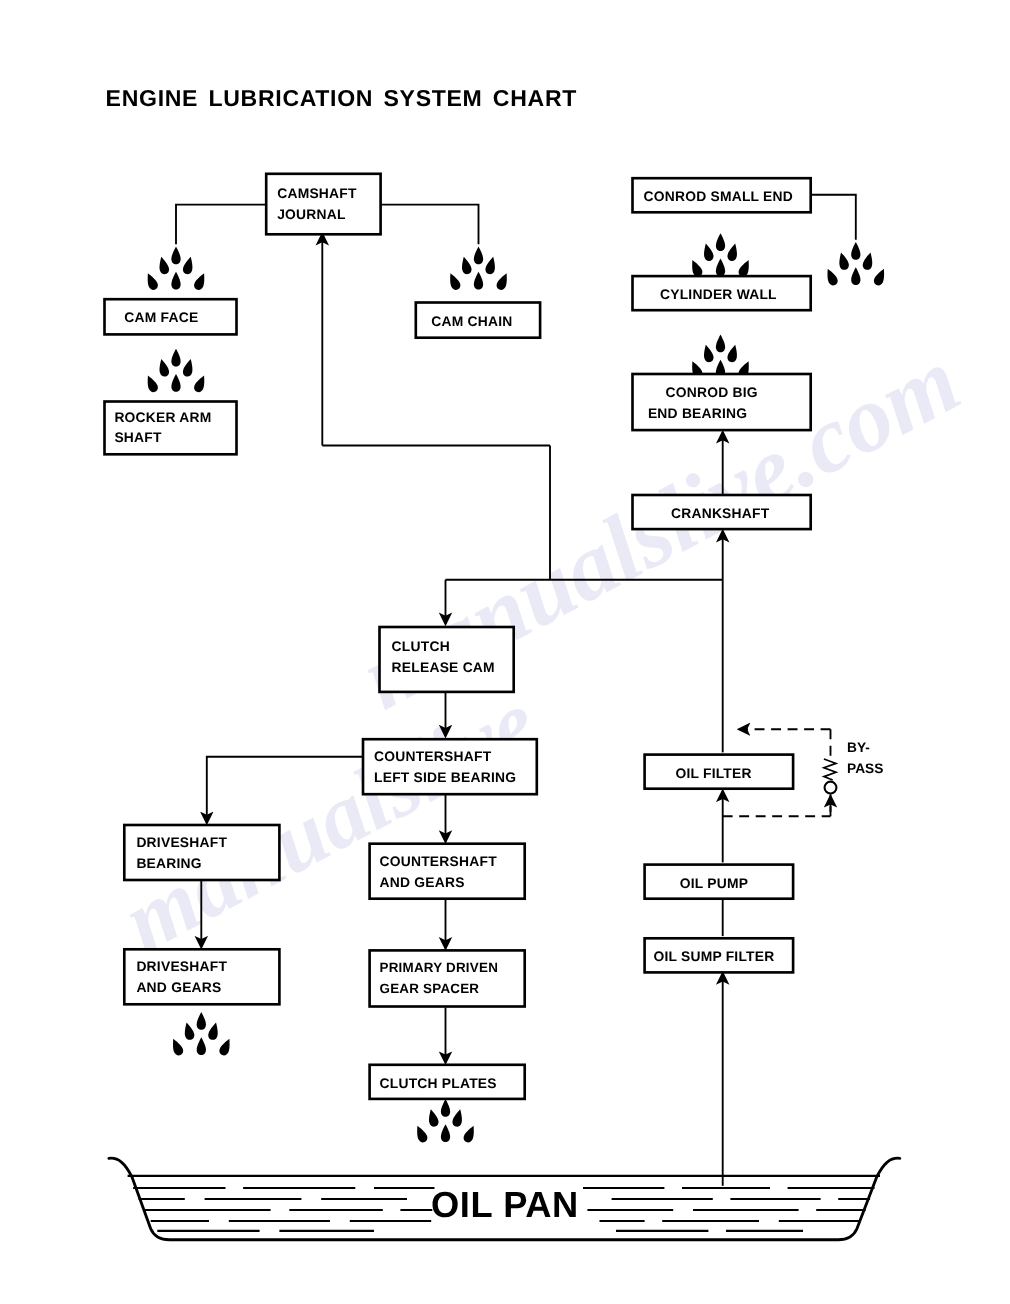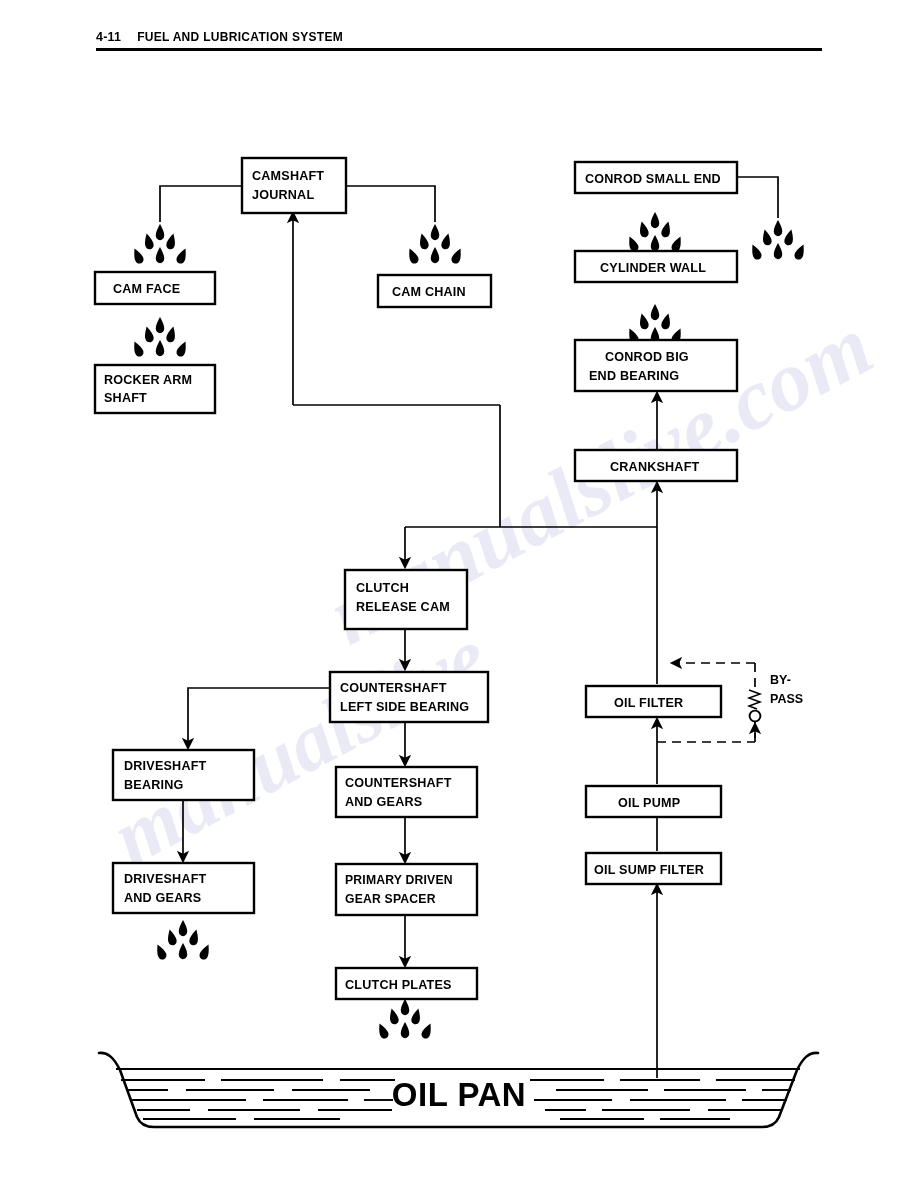--- a/index.html
+++ b/index.html
@@ -59,28 +59,22 @@
     white-space:nowrap;
   }
   .wm1{left:300px;top:430px;font-size:86px;transform:rotate(-28deg);}
   .wm2{left:95px;top:700px;font-size:82px;transform:rotate(-28deg);}
 </style>
 </head>
 <body>
 
 <div id="page">
 
-  <div class="header">
-    <div class="hdr-row">
-      <span class="hdr-page">4-11</span>
-      <span class="hdr-title">FUEL AND LUBRICATION SYSTEM</span>
-    </div>
-    <div class="hdr-rule"></div>
-  </div>
-
+
+  <div class="chart-heading">ENGINE LUBRICATION SYSTEM CHART</div>
 
   <div class="wm wm1">manualslive.com</div>
   <div class="wm wm2">manualslive</div>
 
   <svg id="diagram" viewBox="0 0 918 1185">
     <defs>
       <marker id="ah" viewBox="0 0 12 12" refX="9" refY="6" markerWidth="8" markerHeight="8" orient="auto-start-reverse">
         <path d="M0,0.6 L11,6 L0,11.4 L2.6,6 Z" fill="#000"></path>
       </marker>
 

